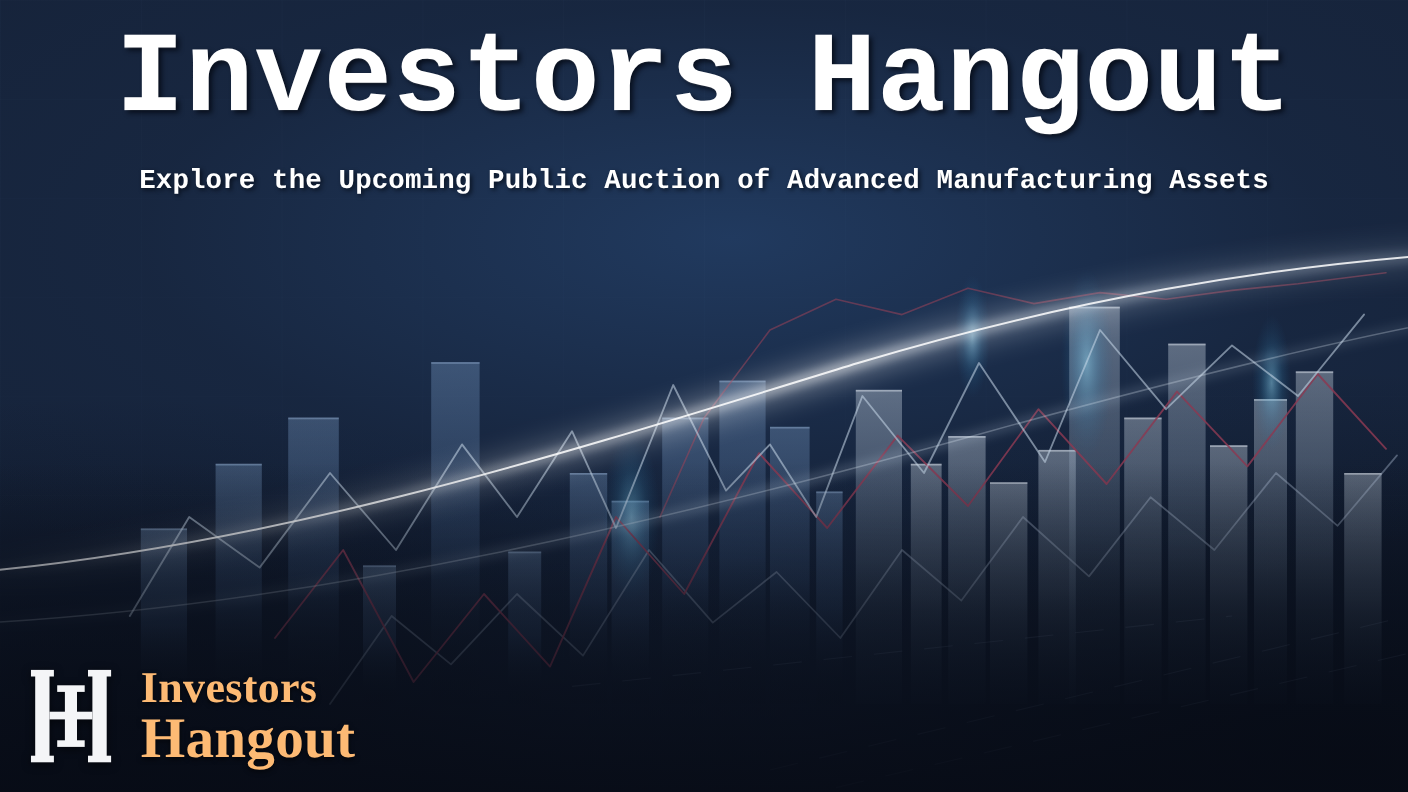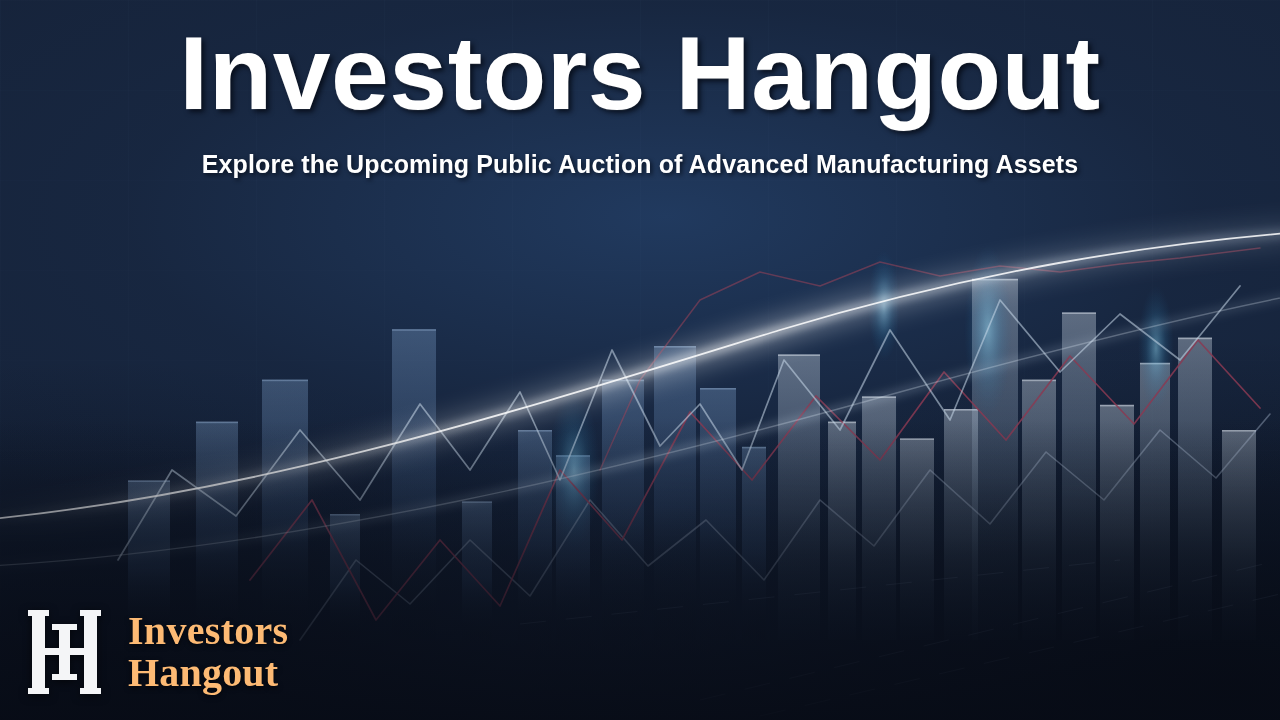--- a/index.html
+++ b/index.html
@@ -60,20 +60,21 @@
     pointer-events: none;
   }
 
   
   .header {
     position: absolute;
     left: 0; right: 0;
     top: 18px;
     text-align: center;
     z-index: 6;
+    font-family: Liberation Mono, monospace;
   }
   .site-title {
     margin: 0;
     font-size: 104px;
     line-height: 1.06;
     font-weight: 700;
     color: #ffffff;
     letter-spacing: 0.5px;
     text-shadow: 3px 3px 5px rgba(3,7,16,0.75), 0 1px 0 rgba(255,255,255,0.15);
     white-space: nowrap;
@@ -111,21 +112,21 @@
     font-weight: 700;
     color: #fdba74;
     text-shadow: 0 2px 5px rgba(0,0,0,0.65);
   }
   .logo-line-1 {
     font-size: 40px;
     line-height: 0.98;
     letter-spacing: 0.3px;
   }
   .logo-line-2 {
-    font-size: 40px;
+    font-size: 52px;
     line-height: 1.0;
     letter-spacing: 0.2px;
     margin-top: 2px;
   }
 </style>
 </head>
 <body>
 
 <div class="stage">
 

